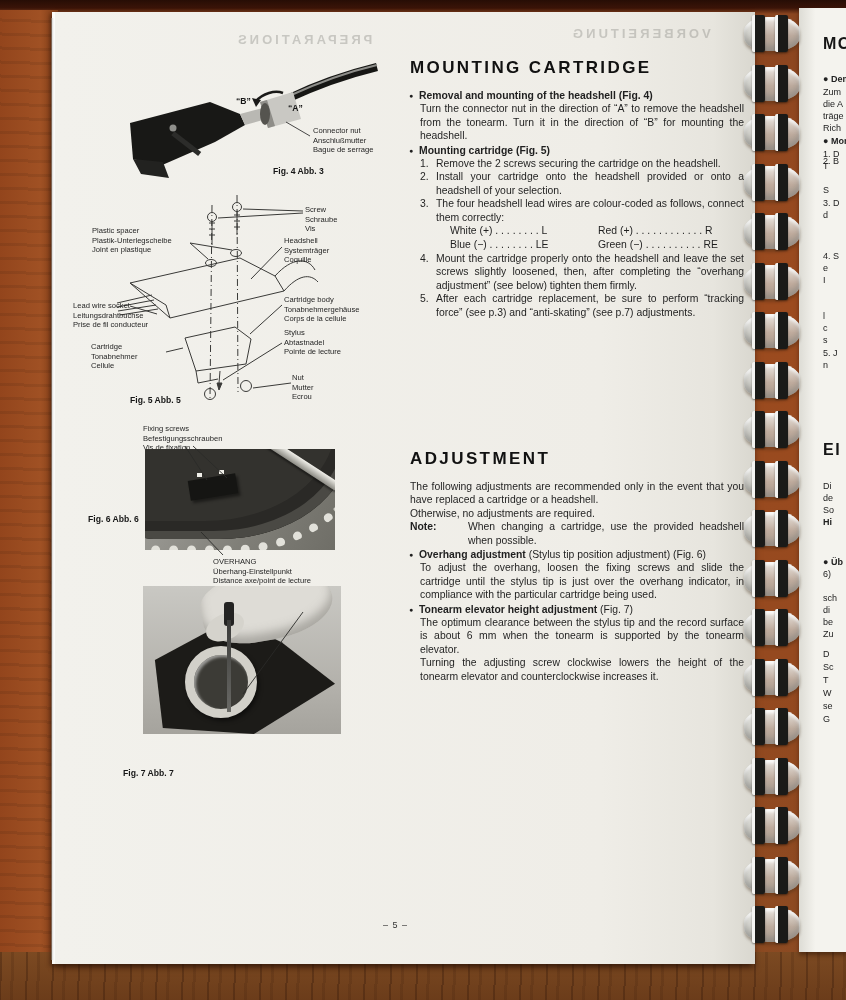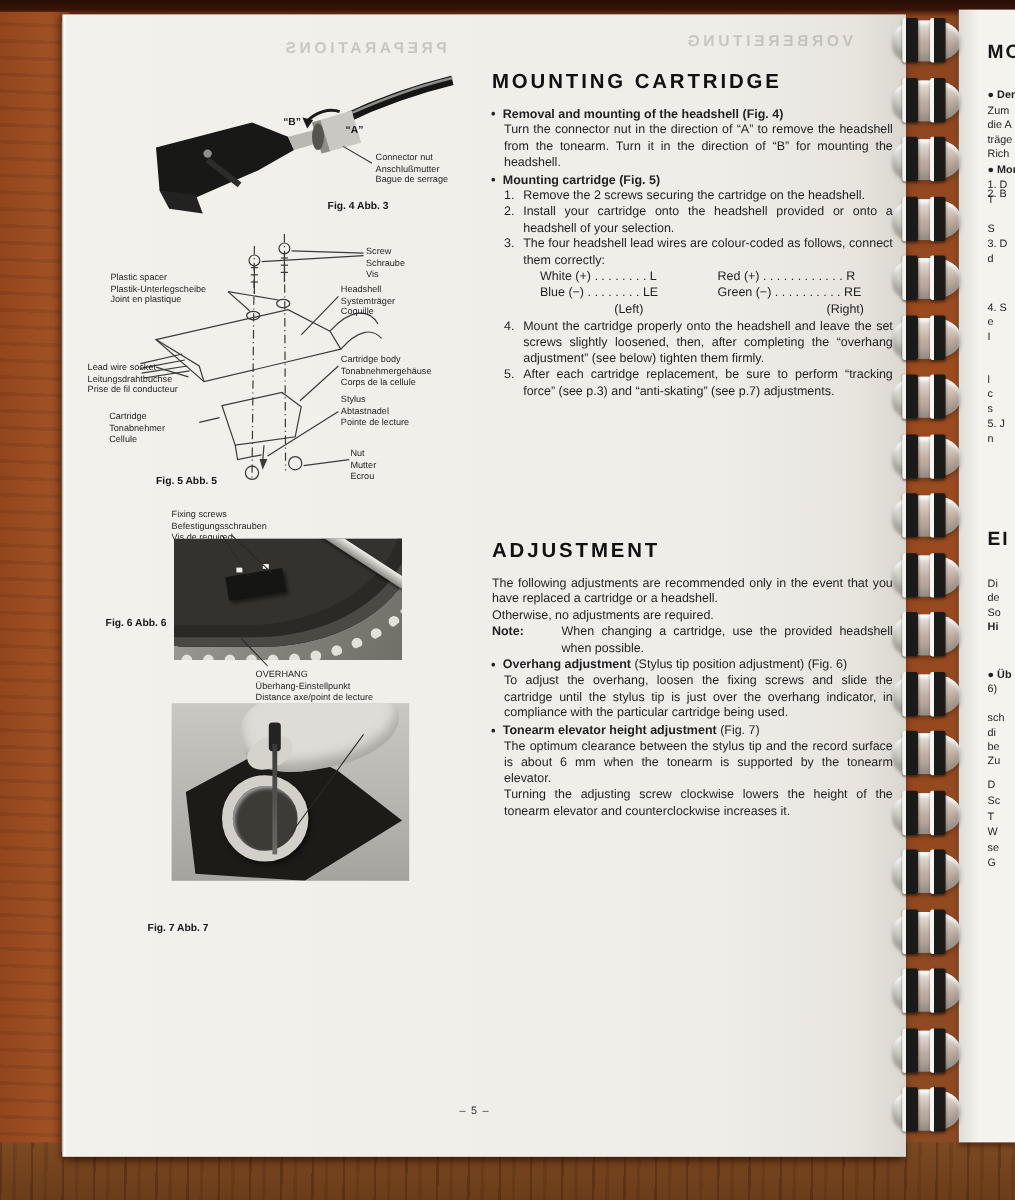--- a/index.html
+++ b/index.html
@@ -190,21 +190,21 @@
     <div class="callout" style="left:36px; top:330px;">Cartridge
 Tonabnehmer
 Cellule</div>
     <div class="callout" style="left:237px; top:361px;">Nut
 Mutter
 Ecrou</div>
     <span class="figcap" style="left:75px; top:383px;">Fig. 5  Abb. 5</span>
 
     <div class="callout" style="left:88px; top:412px;">Fixing screws
 Befestigungsschrauben
-Vis de required</div>
+Vis de fixation</div>
     <div class="photo6">
       <div class="f6-platter"></div>
       <div class="f6-rim"></div>
       <div class="f6-arm"></div>
       <div class="f6-cart"></div>
       <div class="f6-screw" style="left:52px; top:24px;"></div>
       <div class="f6-screw" style="left:74px; top:21px;"></div>
     </div>
     <span class="figcap" style="left:33px; top:502px;">Fig. 6  Abb. 6</span>
     <div class="callout" style="left:158px; top:545px;">OVERHANG
@@ -255,24 +255,20 @@
           <span class="txt">The four headshell lead wires are colour-coded as follows, connect them correctly:</span>
         </div>
       <div class="wiring">
         <div class="wrow">
             <span class="wl">White (+)  . . . . . . . .  L</span>
             <span class="wr">Red (+)  . . . . . . . . . . . .  R</span>
           </div>
         <div class="wrow">
             <span class="wl">Blue (−)  . . . . . . . .  LE</span>
             <span class="wr">Green (−)  . . . . . . . . . .  RE</span>
-          </div>
-        <div class="wrow">
-            <span class="cl">(Left)</span>
-            <span class="cr">(Right)</span>
           </div>
       </div>
       <div class="step">
           <span class="num">4.</span>
           <span class="txt">Mount the cartridge properly onto the headshell and leave the set screws slightly loosened, then, after completing the “overhang adjustment” (see below) tighten them firmly.</span>
         </div>
       <div class="step">
           <span class="num">5.</span>
           <span class="txt">After each cartridge replacement, be sure to perform “tracking force” (see p.3) and “anti-skating” (see p.7) adjustments.</span>
         </div>

